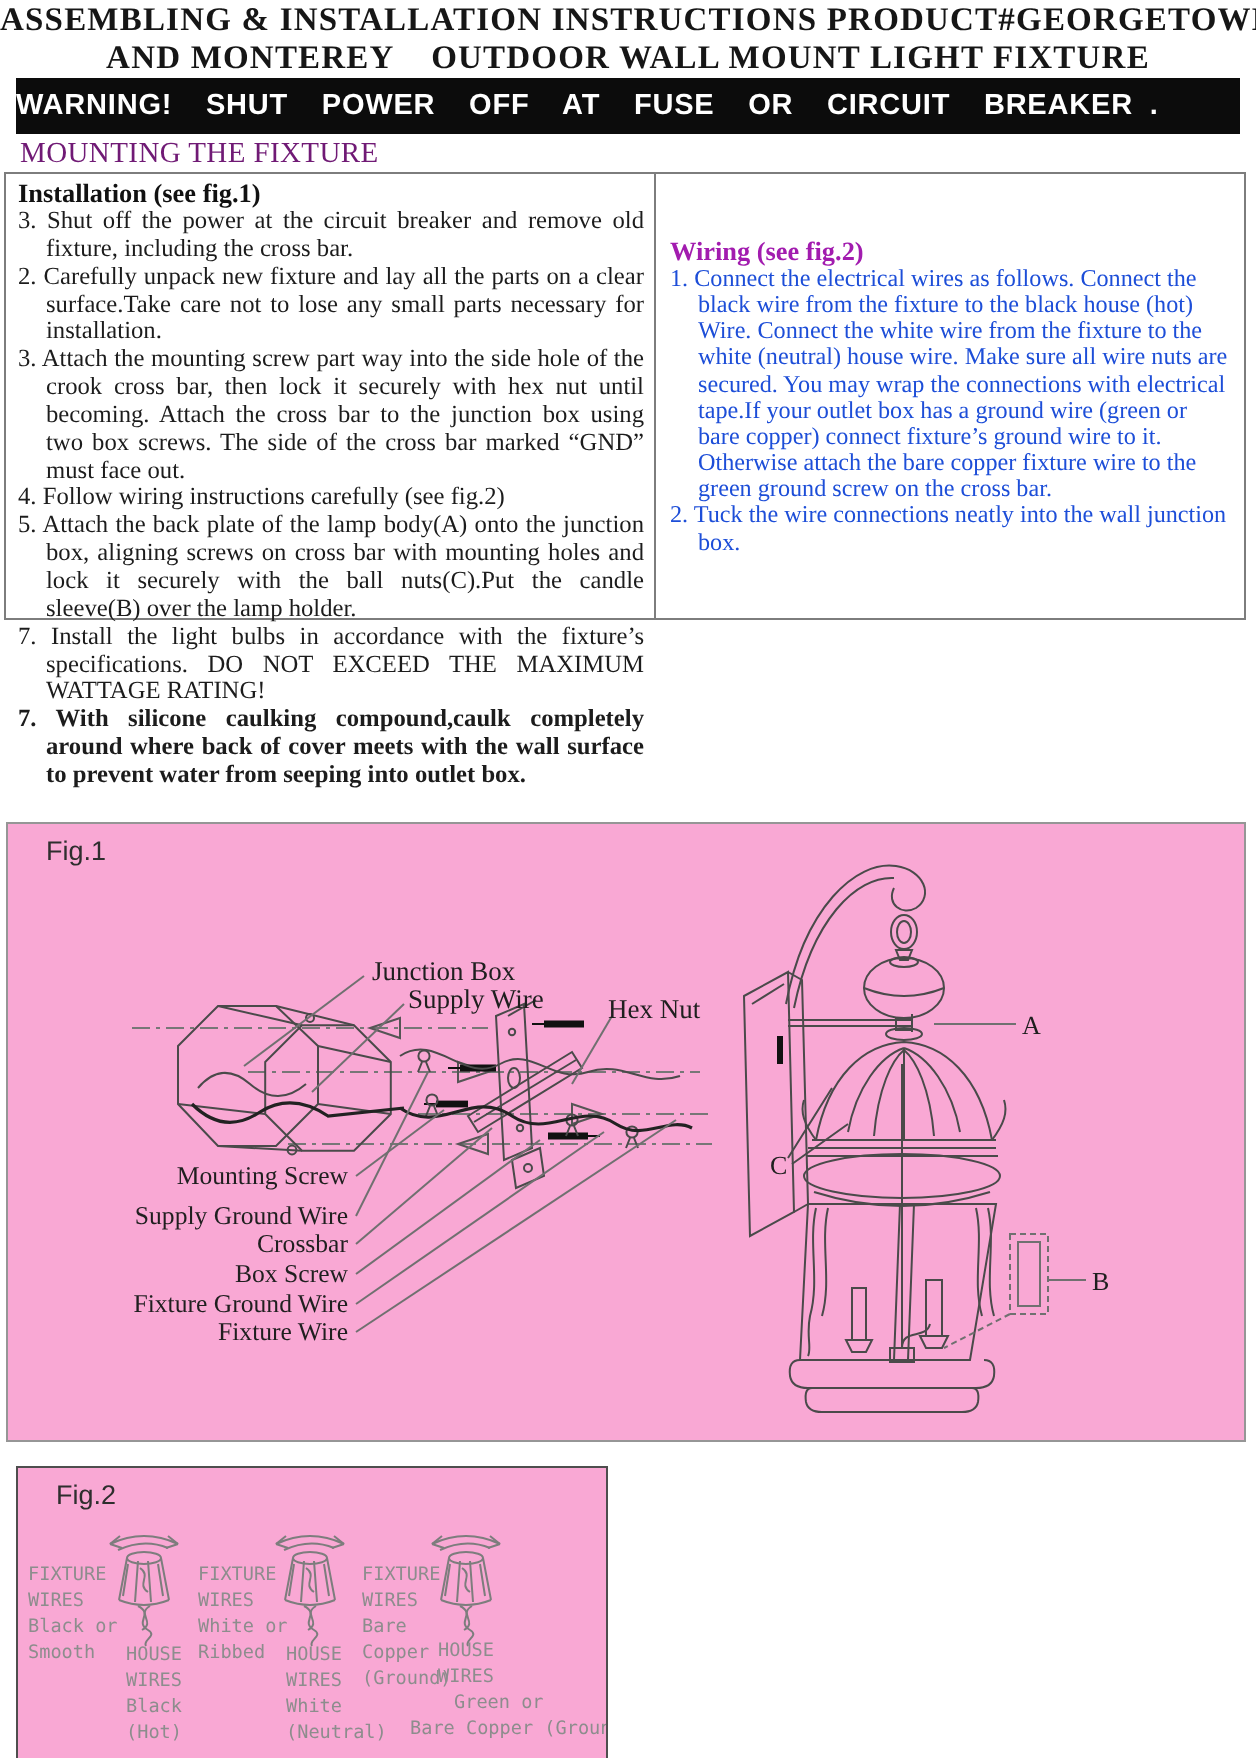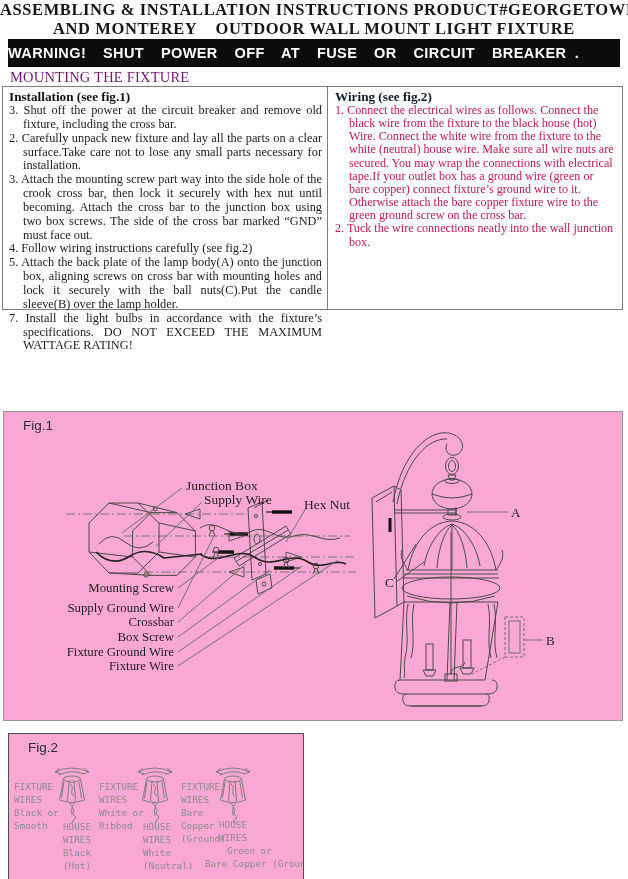--- a/index.html
+++ b/index.html
@@ -10,24 +10,24 @@
   .banner{position:absolute;left:8px;top:39px;width:612px;height:28px;background:#0c0c0c;
           display:flex;align-items:center;}
   .banner-text{white-space:pre;color:#ffffff;font-family:"Liberation Sans",sans-serif;
                font-weight:bold;font-size:14.5px;word-spacing:4px;letter-spacing:0.4px;}
   .section-heading{position:absolute;left:10px;top:69px;font-weight:normal;font-size:14.5px;letter-spacing:0.2px;color:#701a75;}
   .instr-table{position:absolute;left:2px;top:86px;width:621px;height:224px;
                border:1px solid #7d7d7d;display:flex;box-sizing:border-box;}
   .col-left{width:325px;border-right:1px solid #7d7d7d;padding:2px 5px 0 6px;box-sizing:border-box;}
   .col-right{flex:1;padding:2px 6px 0 7px;box-sizing:border-box;color:#555;}
   .col-heading{font-weight:bold;font-size:13.2px;line-height:15px;}
-  .col-right .col-heading{color:#0f172a;}
+  .col-right .col-heading{color:#a21caf;margin-top:29px;}
   .step{font-size:12.35px;line-height:13.85px;padding-left:14px;text-indent:-14px;
         text-align:justify;color:#1c1c1c;}
-  .col-right .step{font-size:12.1px;line-height:13.15px;text-align:left;color:#be185d;}
+  .col-right .step{font-size:12.1px;line-height:13.15px;text-align:left;color:#1d4ed8;}
   .step.bold{font-weight:bold;}
   .figbox{position:absolute;box-sizing:border-box;background:#f9a8d4;}
   .fig1{left:3px;top:411px;width:620px;height:310px;border:1px solid #969696;}
   .fig2{left:8px;top:733px;width:296px;height:177px;border:1px solid #4e4e4e;}
   .fig-label{position:absolute;left:19px;top:6px;font-family:"Liberation Sans",sans-serif;
              font-size:13.5px;color:#2e2e2e;}
   svg{position:absolute;left:0;top:0;}
   svg text{font-family:"Liberation Serif",serif;fill:#1f1f1f;}
   .f2t{font-family:"DejaVu Sans Mono",monospace;font-size:9.3px;fill:#8d8d8d;}
 </style>
@@ -49,20 +49,21 @@
 
   <div class="instr-table">
     <div class="col-left">
       <div class="col-heading">Installation (see fig.1)</div>
       <div class="step">3. Shut off the power at the circuit breaker and remove old fixture, including the cross bar.</div>
       <div class="step">2. Carefully unpack new fixture and lay all the parts on a clear surface.Take care not to lose any small parts necessary for installation.</div>
       <div class="step">3. Attach the mounting screw part way into the side hole of the crook cross bar, then lock it securely with hex nut until becoming. Attach the cross bar to the junction box using two box screws. The side of the cross bar marked “GND” must face out.</div>
       <div class="step">4. Follow wiring instructions carefully (see fig.2)</div>
       <div class="step">5. Attach the back plate of the lamp body(A) onto the junction box, aligning screws on cross bar with mounting holes and lock it securely with the ball nuts(C).Put the candle sleeve(B) over the lamp holder.</div>
       <div class="step">7. Install the light bulbs in accordance with the fixture’s specifications. DO NOT EXCEED THE MAXIMUM WATTAGE RATING!</div>
+      <div class="step bold">7. With silicone caulking compound,caulk completely around where back of cover meets with the wall surface to prevent water from seeping into outlet box.</div>
     </div>
     <div class="col-right">
       <div class="col-heading">Wiring (see fig.2)</div>
       <div class="step">1. Connect the electrical wires as follows. Connect the black wire from the fixture to the black house (hot) Wire. Connect the white wire from the fixture to the white (neutral) house wire. Make sure all wire nuts are secured. You may wrap the connections with electrical tape.If your outlet box has a ground wire (green or bare copper) connect fixture’s ground wire to it. Otherwise attach the bare copper fixture wire to the green ground screw on the cross bar.</div>
       <div class="step">2. Tuck the wire connections neatly into the wall junction box.</div>
     </div>
   </div>
 
   <div class="figbox fig1">
     <div class="fig-label">Fig.1</div>

